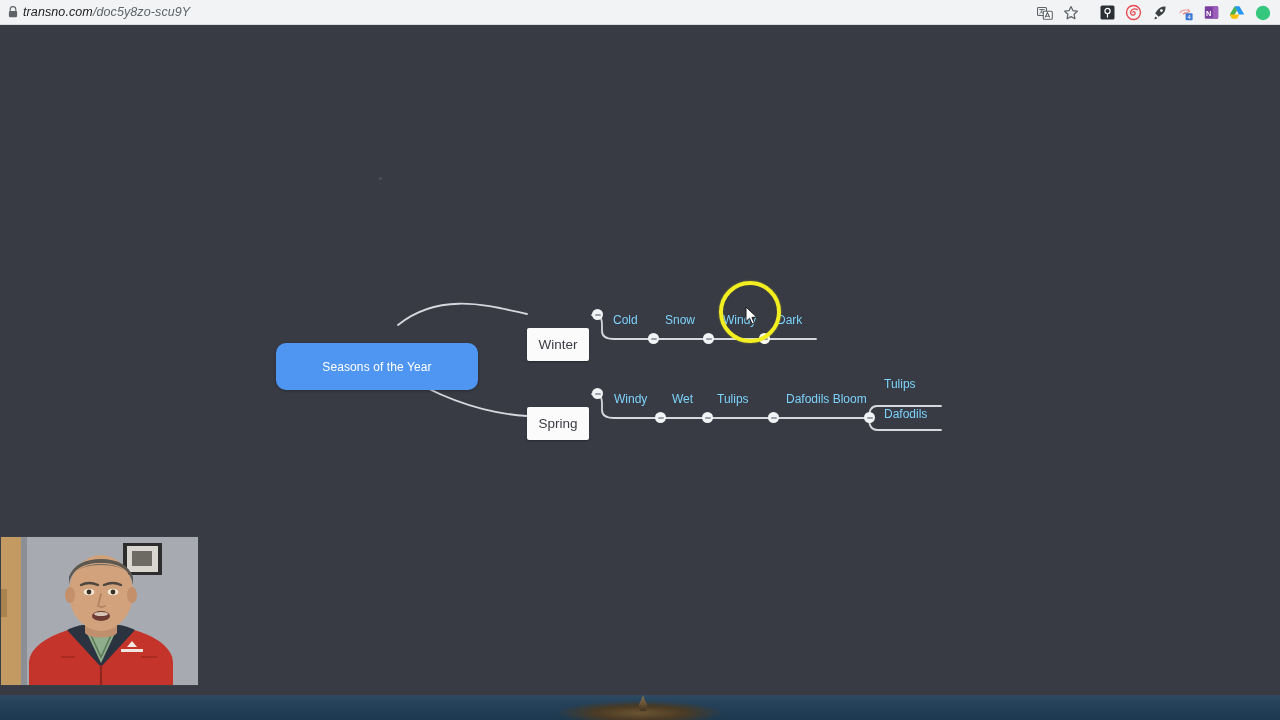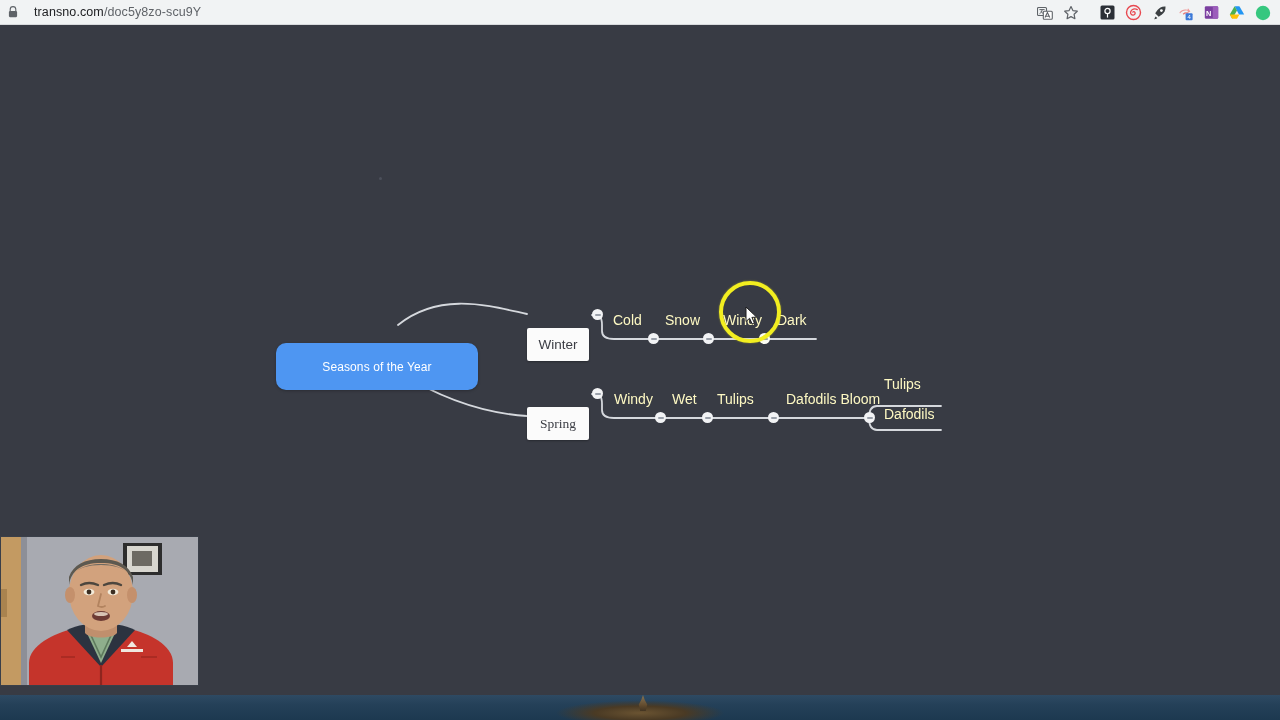--- a/index.html
+++ b/index.html
@@ -26,25 +26,26 @@
   #lock-icon {
     width: 14px; height: 25px;
     margin-left: 6px;
     display: flex; align-items: center; justify-content: center;
     flex: none;
   }
   #lock-icon svg { display: block; }
   #omnibox-url {
     font-size: 12.5px;
     color: #5f6368;
-    margin-left: 14px;
+    margin-left: 3px;
     white-space: nowrap;
     line-height: 25px;
     letter-spacing: 0.1px;
     flex: none;
+    font-style: italic;
   }
   #omnibox-url .url-host { color: #202124; }
   #omnibox-url .url-path { color: #5f6368; }
 
   #toolbar-icons {
     position: absolute;
     right: 4px; top: 0;
     height: 25px;
     display: flex;
     align-items: center;
@@ -134,27 +135,27 @@
     justify-content: center;
     z-index: 12;
     box-shadow: 0 1px 2px rgba(0,0,0,.3);
   }
   .branch-box-label {
     color: #3b3d44;
     font-size: 13.5px;
     white-space: nowrap;
   }
   #branch-box-winter { left: 527px; top: 303px; }
-  #branch-box-spring { left: 527px; top: 382px; font-family: Liberation Serif, serif; }
+  #branch-box-spring { left: 527px; top: 382px; }
 
   
   .chain-label {
     position: absolute;
-    color: #fef9c3;
-    font-size: 14px;
+    color: #7dd3fc;
+    font-size: 12px;
     white-space: nowrap;
     z-index: 11;
     line-height: 16px;
   }
 
   
   .chain-dot {
     position: absolute;
     width: 11px; height: 11px;
     border-radius: 50%;

